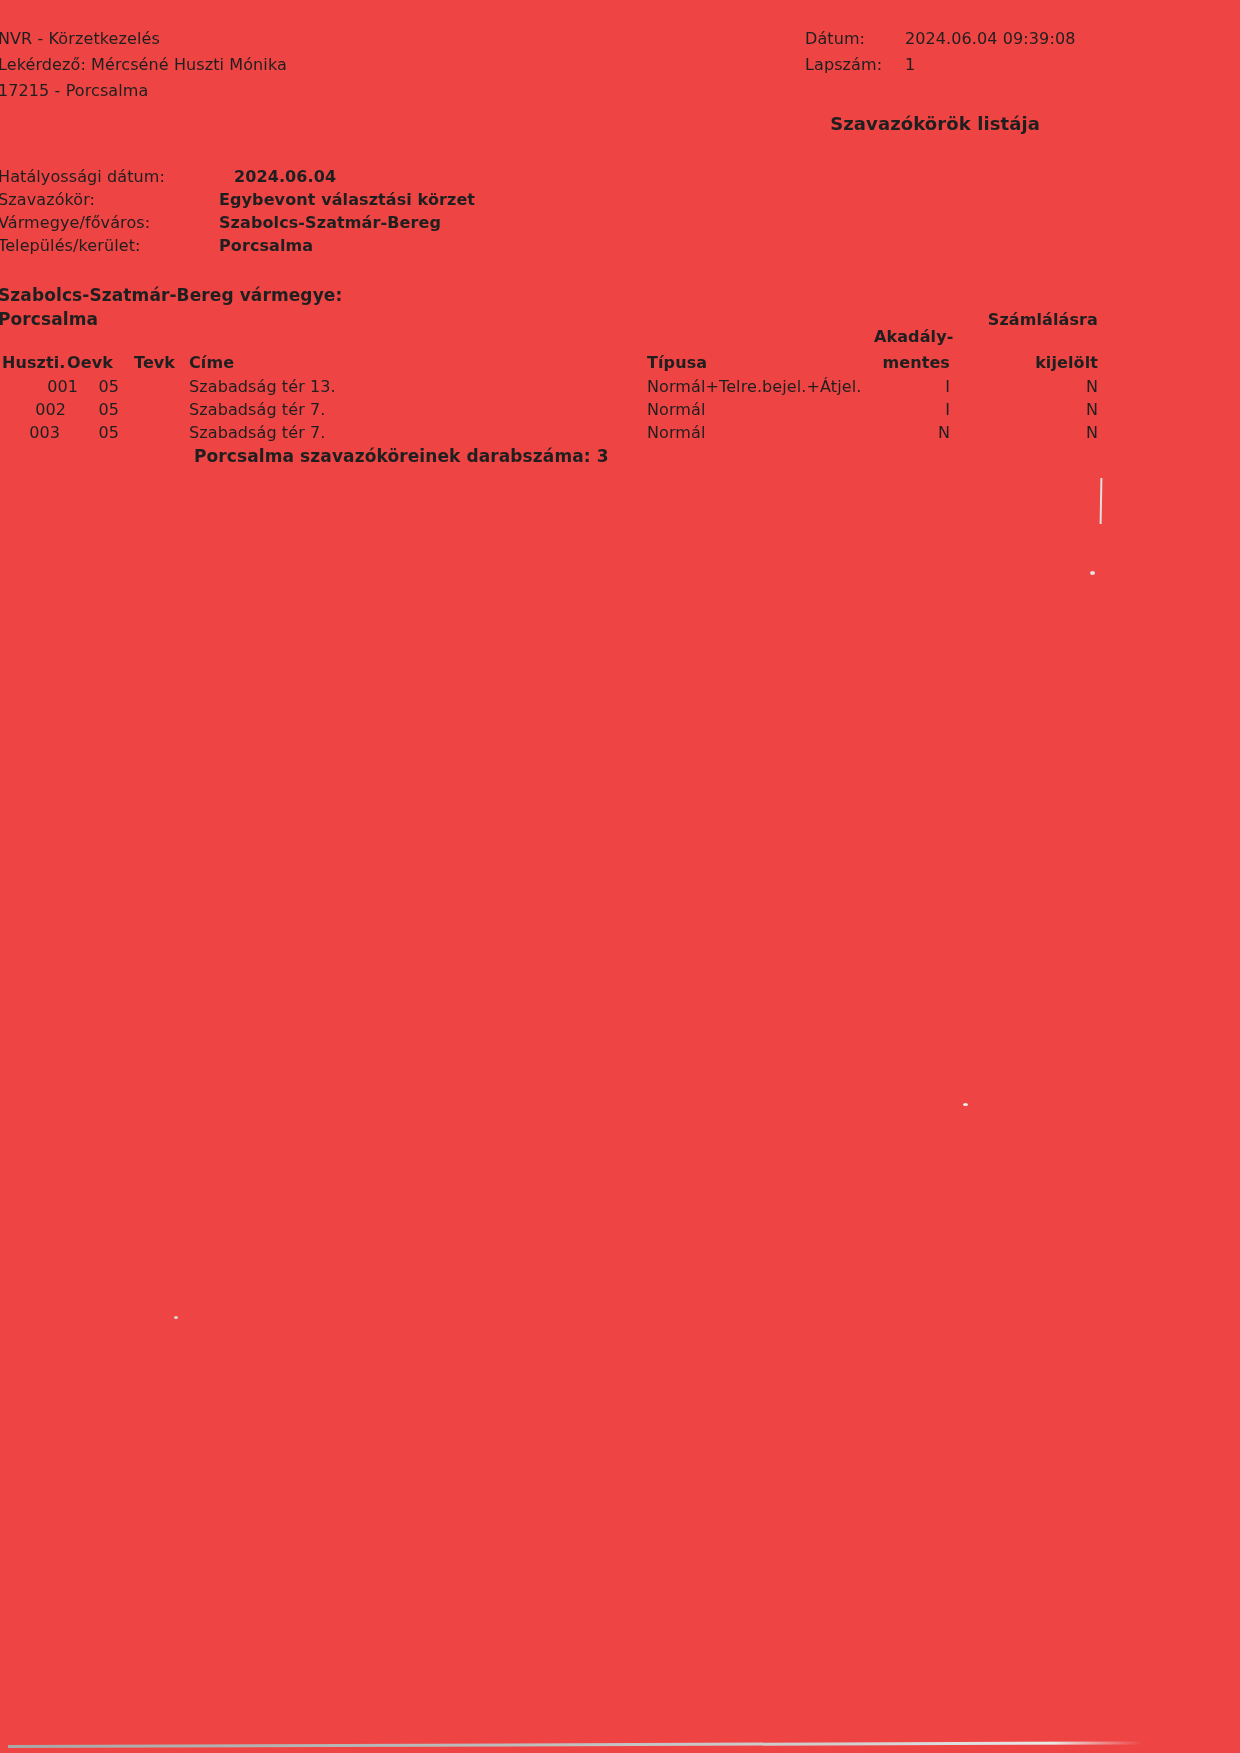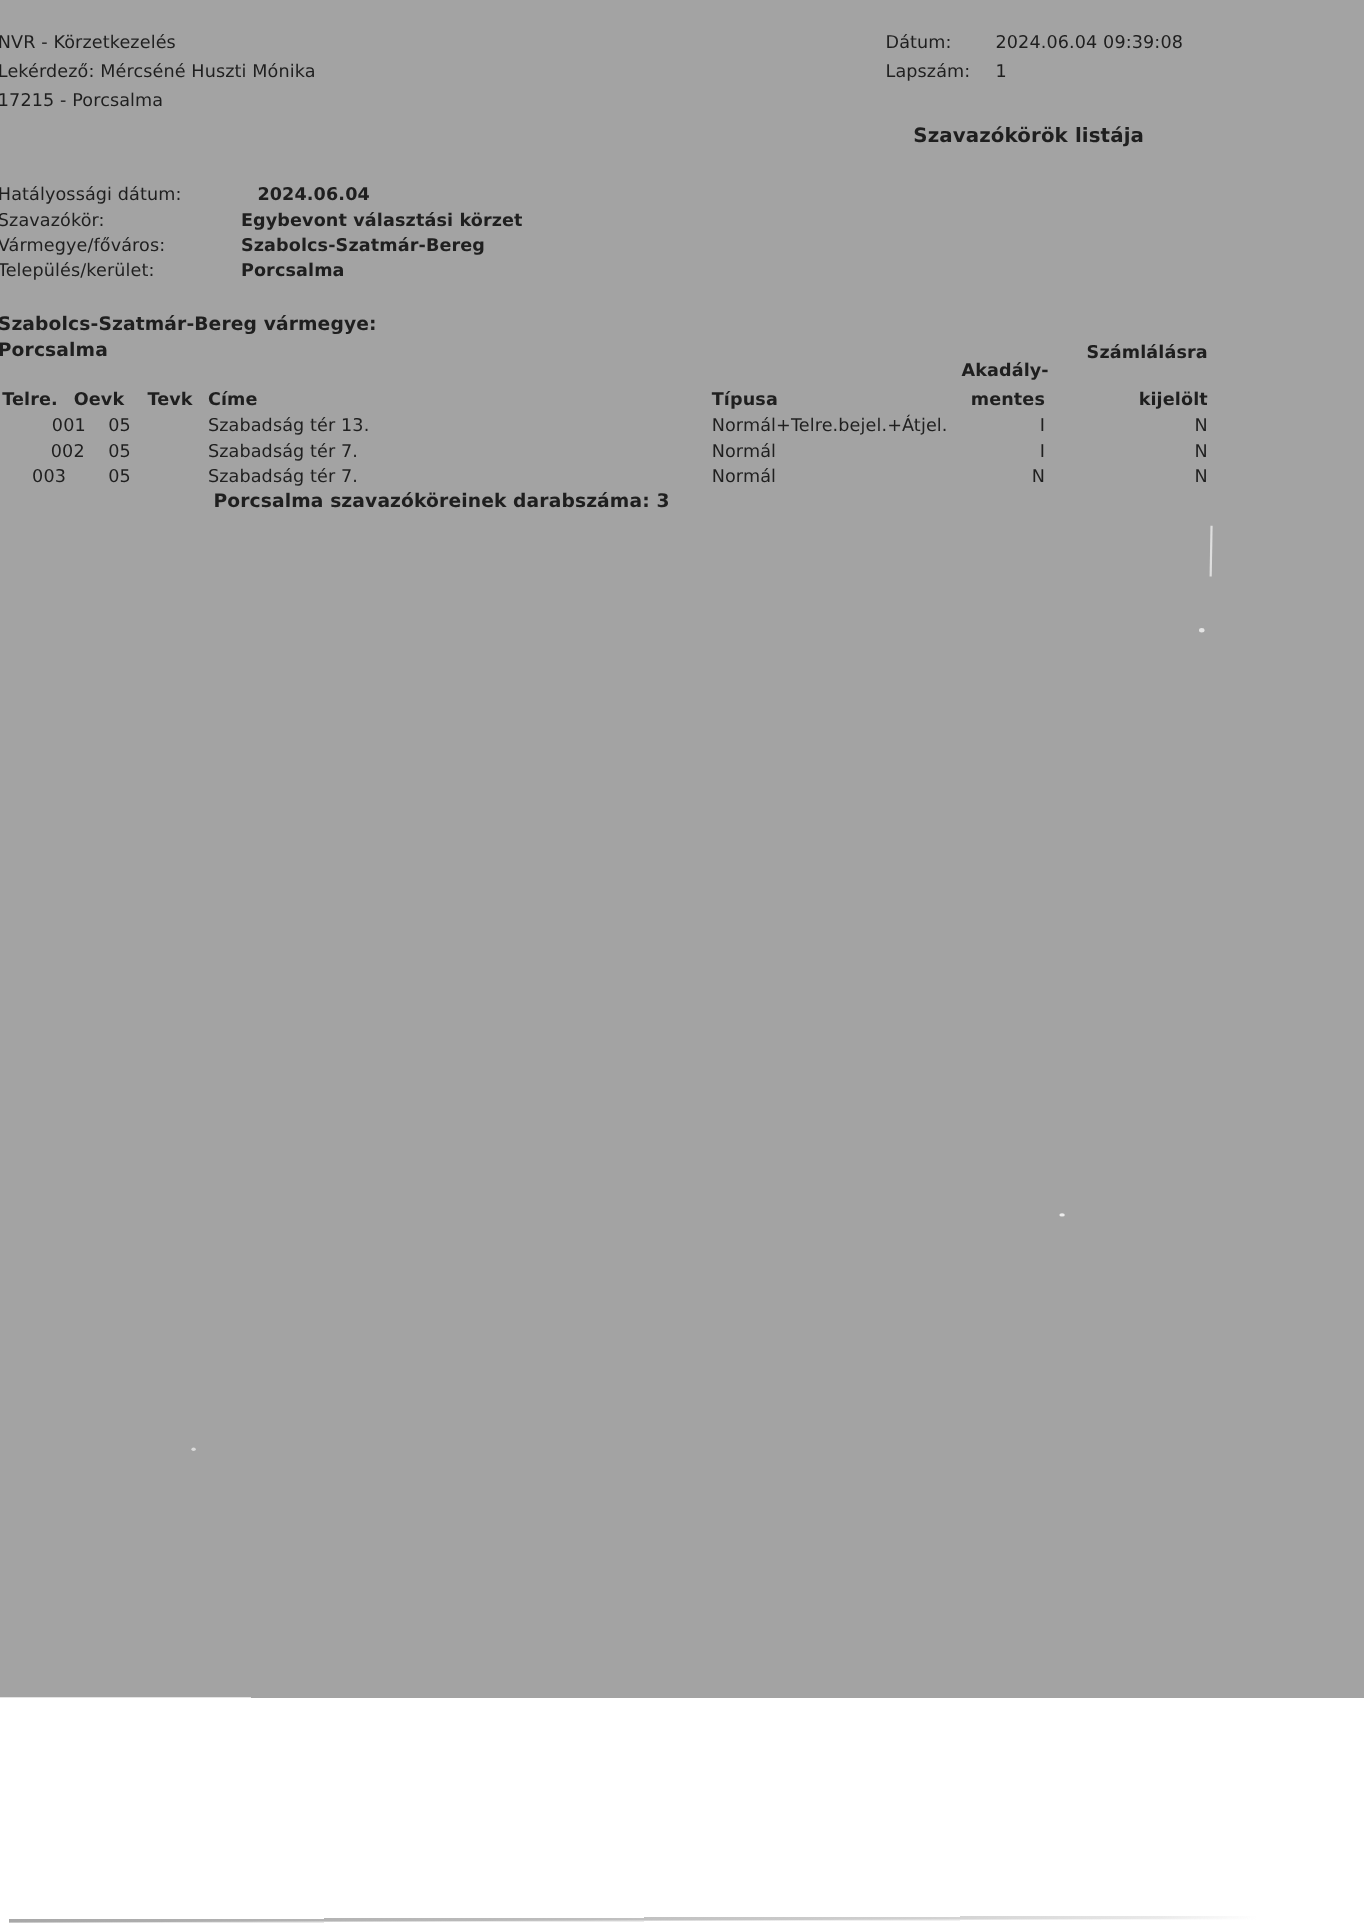--- a/index.html
+++ b/index.html
@@ -3,22 +3,22 @@
 <meta charset="utf-8">
 <style>
   html,body { margin:0; padding:0; }
   body {
     width:1240px; height:1753px;
     background:#ffffff;
     overflow:hidden;
     font-family:"DejaVu Sans","Liberation Sans",sans-serif;
   }
   .page {
-    position:relative; width:1240px; height:1543px;
-    background:#a3a3a3;
+    position:relative; width:1240px; height:1753px;
+    background:#ef4444;
     filter:blur(0.25px);
   }
   .t {
     position:absolute;
     white-space:nowrap;
     font-size:16px;
     line-height:20px;
     color:#1f1f1f;
     letter-spacing:0.1px;
   }
@@ -73,40 +73,40 @@
 
   <div class="t" style="left:-2px; top:236px">Település/kerület:</div>
   <div class="t b" style="left:219px; top:236px">Porcsalma</div>
 
   <div class="t b f17" style="left:-2px; top:285px">Szabolcs-Szatmár-Bereg vármegye:</div>
   <div class="t b f17" style="left:-2px; top:309px">Porcsalma</div>
 
   <div class="t b ctr" style="left:874px; top:327px; width:76px">Akadály-</div>
   <div class="t b ctr" style="left:964px; top:310px; width:134px">Számlálásra</div>
 
-  <div class="t b" style="left:2px; top:353px">Telre.</div>
+  <div class="t b" style="left:2px; top:353px">Huszti.</div>
   <div class="t b" style="left:67px; top:353px">Oevk</div>
   <div class="t b" style="left:134px; top:353px">Tevk</div>
   <div class="t b" style="left:189px; top:353px">Címe</div>
   <div class="t b" style="left:647px; top:353px">Típusa</div>
   <div class="t b ctr" style="left:874px; top:353px; width:76px">mentes</div>
   <div class="t b ctr" style="left:964px; top:353px; width:134px">kijelölt</div>
 
   <div>
     <div class="t ctr" style="left:20px; top:377px; width:58px">001</div>
     <div class="t ctr" style="left:67px; top:377px; width:52px">05</div>
     <div class="t" style="left:134px; top:377px"></div>
     <div class="t" style="left:189px; top:377px">Szabadság tér 13.</div>
     <div class="t" style="left:647px; top:377px">Normál+Telre.bejel.+Átjel.</div>
     <div class="t ctr" style="left:874px; top:377px; width:76px">I</div>
     <div class="t ctr" style="left:964px; top:377px; width:134px">N</div>
   </div>
 
   <div>
-    <div class="t ctr" style="left:19px; top:400px; width:58px">002</div>
+    <div class="t ctr" style="left:8px; top:400px; width:58px">002</div>
     <div class="t ctr" style="left:67px; top:400px; width:52px">05</div>
     <div class="t" style="left:134px; top:400px"></div>
     <div class="t" style="left:189px; top:400px">Szabadság tér 7.</div>
     <div class="t" style="left:647px; top:400px">Normál</div>
     <div class="t ctr" style="left:874px; top:400px; width:76px">I</div>
     <div class="t ctr" style="left:964px; top:400px; width:134px">N</div>
   </div>
 
   <div>
     <div class="t ctr" style="left:2px; top:423px; width:58px">003</div>

